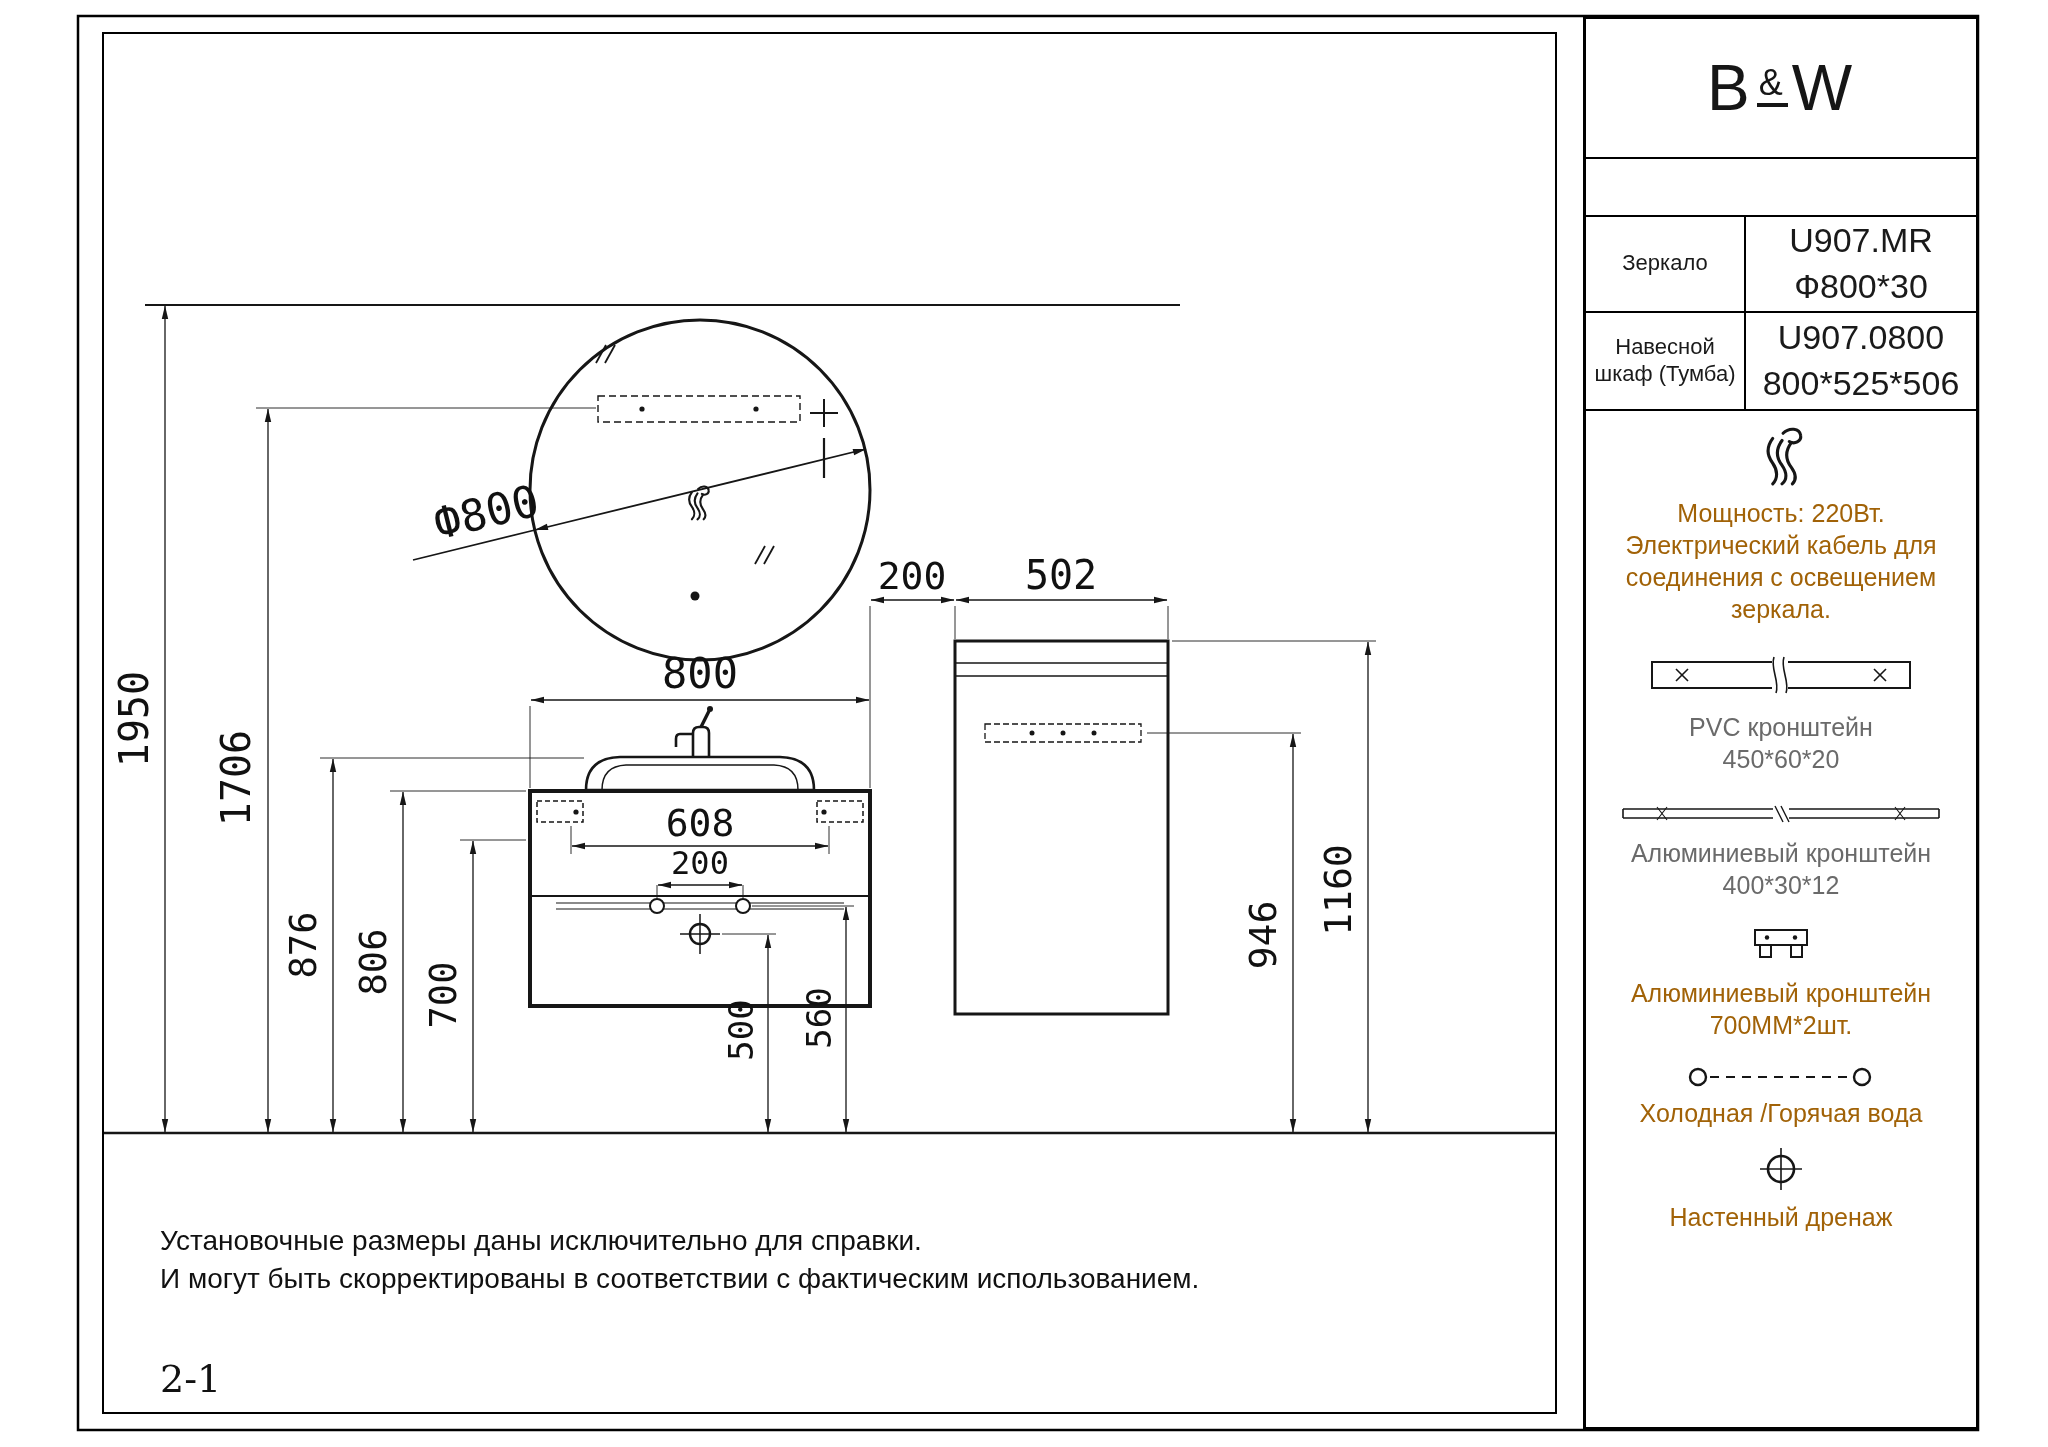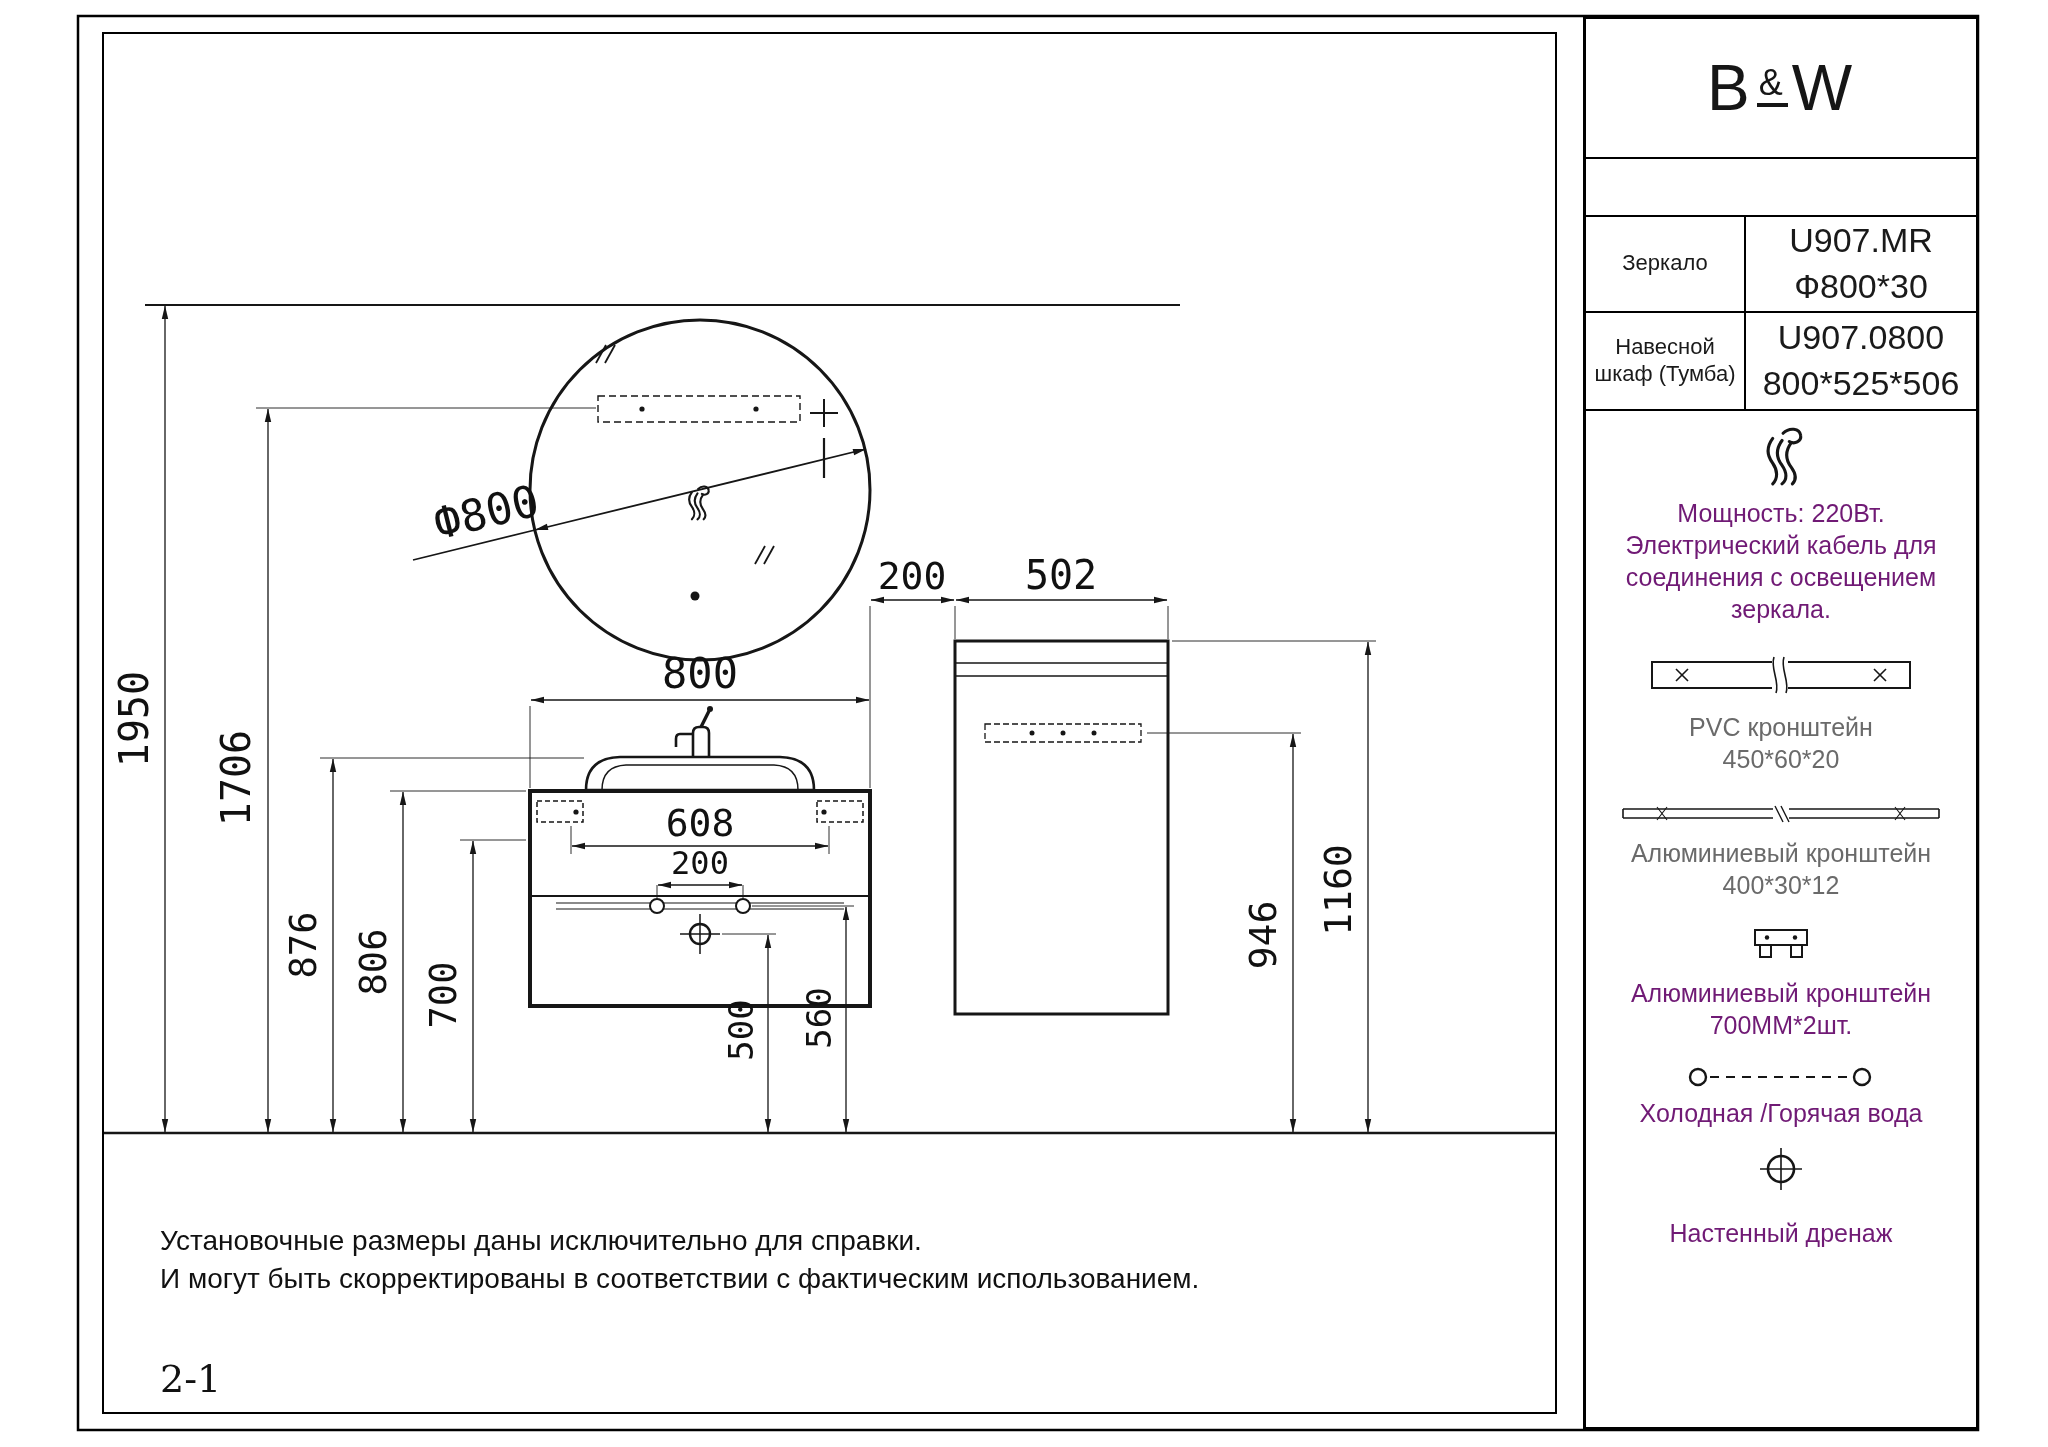--- a/index.html
+++ b/index.html
@@ -33,35 +33,35 @@
   .spec-table { width:100%; border-collapse:collapse; margin-top:56px; }
   .spec-table td { border:2px solid #000; text-align:center; vertical-align:middle; color:#1a1a1a; }
   .spec-table td:first-child { border-left:none; }
   .spec-table td:last-child  { border-right:none; }
   .spec-table td.lbl { width:142px; font-size:22px; line-height:1.22; padding:4px 8px; }
   .spec-table td.val { font-size:34px; line-height:1.35; }
   .spec-table tr.r1 td, .spec-table tr.r2 td { height:76px; }
   .spec-table tr.r3 td, .spec-table tr.r4 td { height:88px; }
 
   .icons { display:flex; flex-direction:column; align-items:center; padding-top:8px; }
-  .icon-note { font-size:24px; text-align:center; line-height:1.24; color:#701a75; }
+  .icon-note { font-size:24px; text-align:center; line-height:1.24; color:#a16207; }
   .icon-note.sz25 { font-size:25px; line-height:1.28; }
   .muted { color:#6a6a6a; }
   .ic-power { margin-top:6px; }
   .t-power  { margin-top:10px; }
   .ic-pvc   { margin-top:30px; }
   .t-pvc    { margin-top:16px; }
   .ic-alu   { margin-top:30px; }
   .t-alu    { margin-top:14px; }
   .ic-br    { margin-top:26px; }
   .t-br     { margin-top:12px; }
   .ic-water { margin-top:24px; }
   .t-water  { margin-top:8px; }
   .ic-drain { margin-top:14px; }
-  .t-drain  { margin-top:22px; }
+  .t-drain  { margin-top:6px; }
 </style>
 </head>
 <body>
 
 <svg class="sheet" width="2048" height="1447" viewBox="0 0 2048 1447">
   <defs>
     <marker id="arr" viewBox="0 0 14 8" markerWidth="14" markerHeight="8" refX="13.5" refY="4" orient="auto-start-reverse" markerUnits="userSpaceOnUse">
       <path d="M14 4 L0.5 0.8 L0.5 7.2 Z" fill="#161616"></path>
     </marker>
   </defs>

